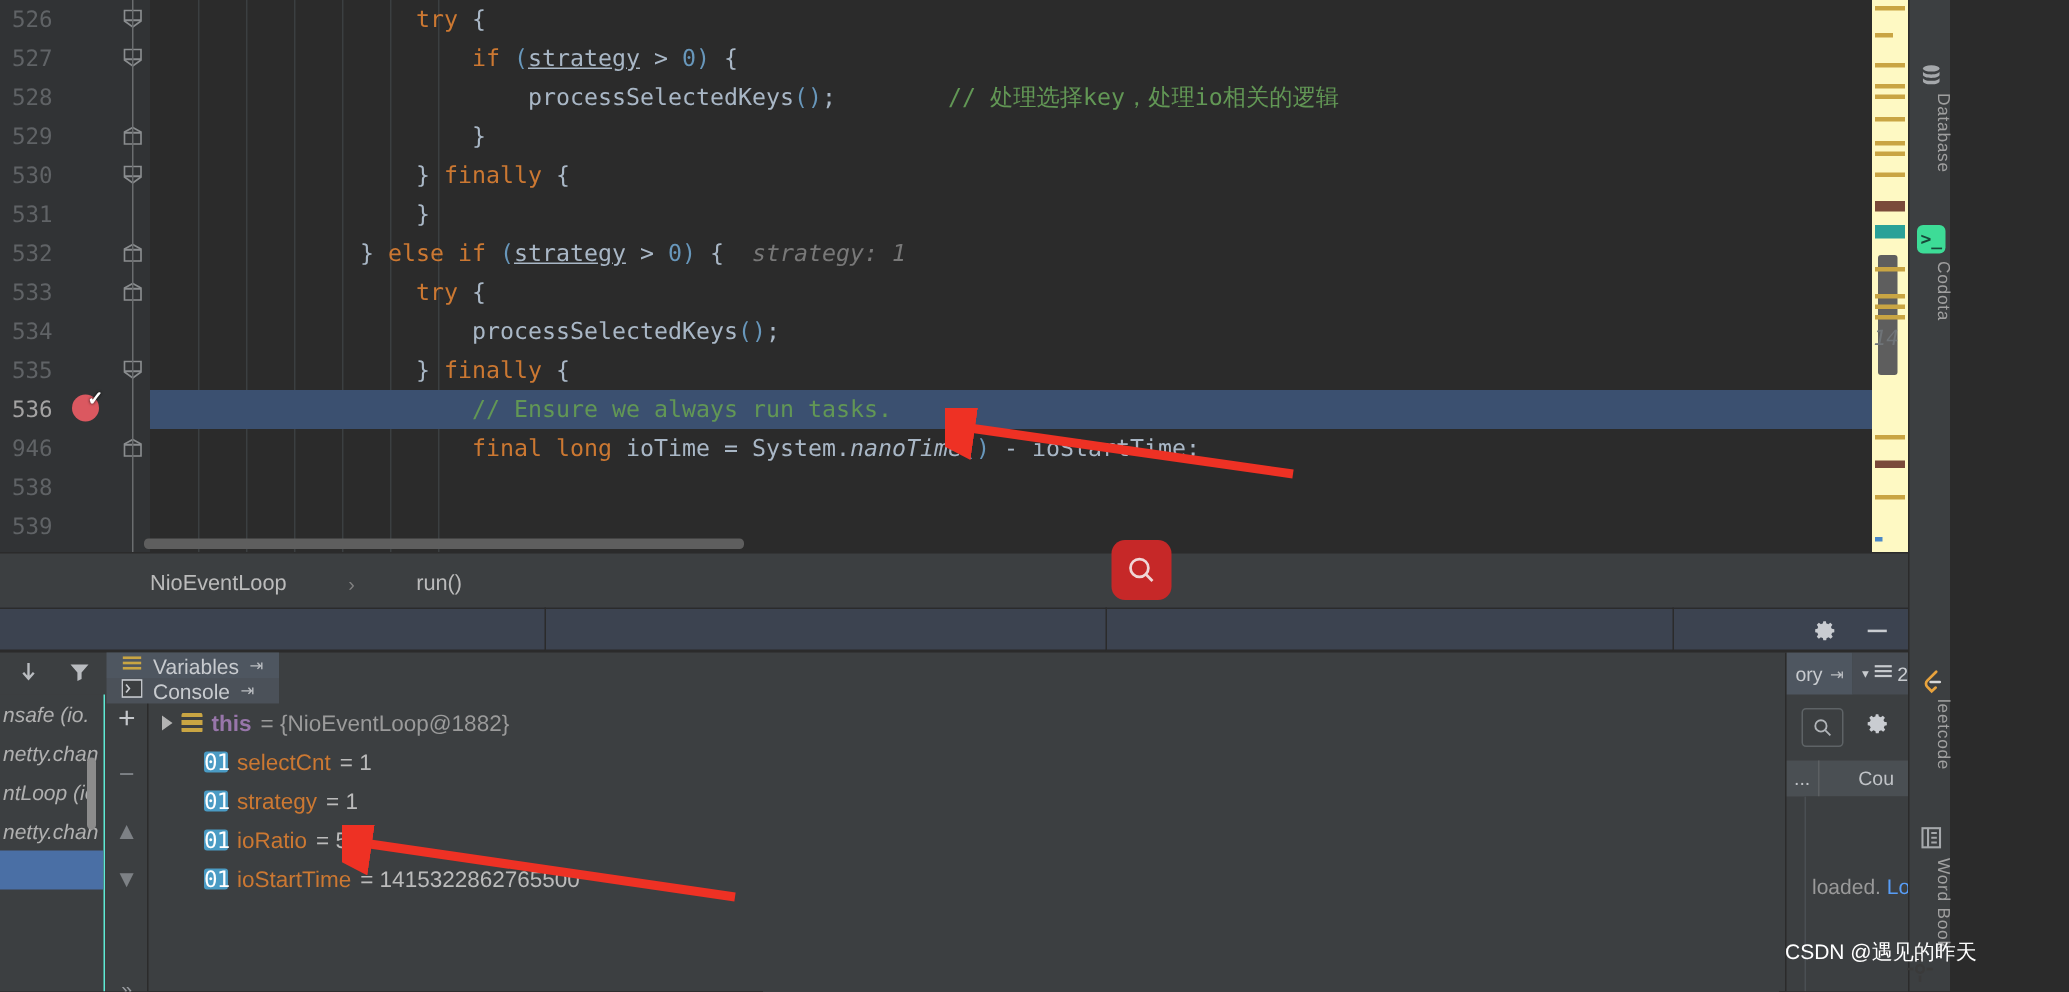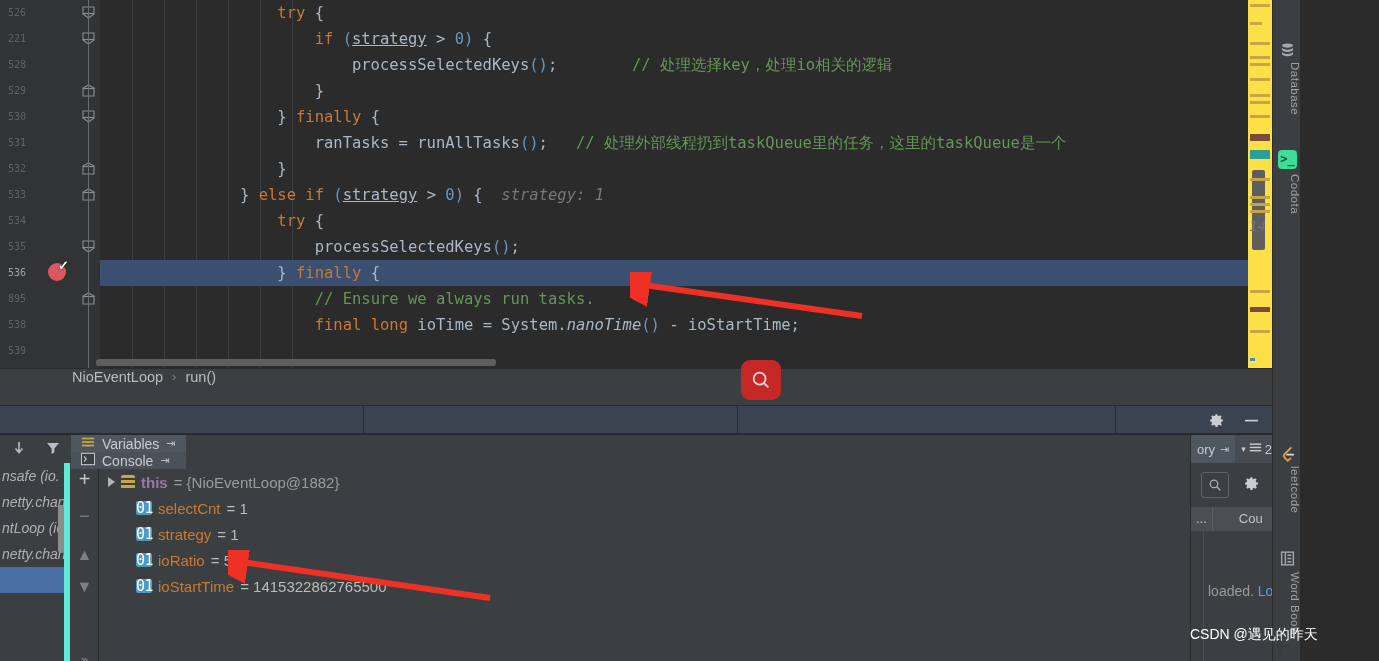--- a/index.html
+++ b/index.html
@@ -16,21 +16,21 @@
     position: absolute; left: 0; top: 0; width: 1272px; height: 368px;
     background: #2b2b2b;
   }
   .gutter {
     position: absolute; left: 0; top: 0; width: 78px; height: 368px;
     background: #313335;
   }
   .line-numbers { position: absolute; left: 0; top: 0; width: 78px; }
   .ln {
     height: 26px; line-height: 26px; text-align: left; padding-left: 8px;
-    color: #606366; font-family: "DejaVu Sans Mono", monospace; font-size: 10px;
+    color: #606366; font-family: "DejaVu Sans Mono", monospace; font-size: 15px;
   }
   .ln.current { color: #a4a3a3; }
   .fold-col {
     position: absolute; left: 78px; top: 0; width: 22px; height: 368px;
     background: #313335;
   }
   .fold {
     position: absolute; left: 4px; width: 14px; height: 14px;
   }
   .fold svg { display: block; }
@@ -62,21 +62,21 @@
   .cmt { color: #629755; }
   .num { color: #6897bb; }
   .mth { color: #a9b7c6; font-style: italic; }
   .par { color: #6897bb; }
   .var-u { color: #a9b7c6; text-decoration: underline; }
   .hint { color: #787878; font-style: italic; }
 
   
   .marker-bar {
     position: absolute; right: 0; top: 0; width: 24px; height: 368px;
-    background: #fde047;
+    background: #fef9c3;
   }
   .mk { position: absolute; left: 2px; width: 20px; height: 3px; }
   .vscroll {
     position: absolute; left: 4px; top: 170px; width: 13px; height: 80px;
     background: #5e5e5e; border-radius: 2px;
   }
   .hscroll {
     position: absolute; left: 96px; bottom: 2px; width: 400px; height: 7px;
     background: #5e5e5e; border-radius: 3px;
   }
@@ -97,21 +97,21 @@
     position: absolute; left: 5px; top: 150px; width: 19px; height: 19px;
     background: #3ddc97; border-radius: 4px;
     color: #18493a; font-size: 12px; font-weight: bold; line-height: 19px; text-align: center;
     font-family: "DejaVu Sans Mono", monospace;
   }
 
   
   .breadcrumb-bar {
     position: absolute; left: 0; top: 368px; width: 1272px; height: 41px;
     background: #3c3f41; border-top: 1px solid #2b2b2b;
-    display: flex; align-items: flex-start; padding-left: 72px;
+    display: flex; align-items: center; padding-left: 100px; gap: 32px;
   }
   .crumb { color: #bbbbbb; font-size: 14.5px; }
   .crumb-sep { color: #808080; font-size: 13px; margin: 0 9px; }
 
   
   .debug-bar {
     position: absolute; left: 0; top: 405px; width: 1272px; height: 29px;
     background: #3c4350; border-top: 1px solid #2b2b2b; border-bottom: 1px solid #2b2b2b;
     display: flex; align-items: center;
   }
@@ -122,21 +122,21 @@
   }
   .tbicon { width: 17px; height: 17px; color: #c9ccd1; }
 
   
   .debug-panel {
     position: absolute; left: 0; top: 435px; width: 1272px; height: 226px;
     background: #3c3f41;
   }
   .frames-pane {
     position: absolute; left: 0; top: 28px; width: 70px; height: 198px;
-    background: #3c3f41; border-right: 6px solid #5eead4; overflow: hidden;
+    background: #3c3f41; border-right: 1px solid #5eead4; overflow: hidden;
   }
   .frames-toolbar {
     position: absolute; left: 0; top: 0; width: 70px; height: 30px;
     display: flex; align-items: center; gap: 18px; padding-left: 11px;
   }
   .frame-row {
     height: 26px; line-height: 26px; white-space: nowrap; overflow: hidden;
     font-size: 14px; color: #b0b0b0; font-style: italic; padding-left: 2px;
   }
   .frame-row.sel { background: #4a6fa5; }
@@ -263,31 +263,31 @@
 </head>
 <body>
 
 <div id="app">
 
   <div class="editor-area">
 
     <div class="gutter">
       <div class="line-numbers" id="line-numbers">
           <div class="ln">526</div>
-          <div class="ln">221</div>
+          <div class="ln">527</div>
           <div class="ln">528</div>
           <div class="ln">529</div>
           <div class="ln">530</div>
           <div class="ln">531</div>
           <div class="ln">532</div>
           <div class="ln">533</div>
           <div class="ln">534</div>
           <div class="ln">535</div>
           <div class="ln current">536</div>
-          <div class="ln">895</div>
+          <div class="ln">946</div>
           <div class="ln">538</div>
           <div class="ln">539</div>
         </div>
     </div>
 
     <div class="fold-col">
 
       <div id="fold-markers">
           <div class="fold" style="top: 6px;">
             <svg viewBox="0 0 13 13" width="13" height="13">
@@ -354,21 +354,20 @@
         <div class="iguide" style="left:160px"></div>
         <div class="iguide" style="left:192px"></div>
       </div>
       <div class="hl-row" style="left:0;top:260px;right:0"></div>
       <div id="code-lines" style="position:relative">
           <div class="code-line"><span>                   </span><span class="kw">try</span><span> {</span></div>
           <div class="code-line"><span>                       </span><span class="kw">if</span><span class="par"> (</span><span class="var-u">strategy</span><span> &gt; </span><span class="num">0</span><span class="par">) </span><span>{</span></div>
           <div class="code-line"><span>                           processSelectedKeys</span><span class="par">()</span><span>;</span><span>        </span><span class="cmt">// 处理选择key，处理io相关的逻辑</span></div>
           <div class="code-line"><span>                       }</span></div>
           <div class="code-line"><span>                   } </span><span class="kw">finally</span><span> {</span></div>
-          <div class="code-line"><span>                       ranTasks = runAllTasks</span><span class="par">()</span><span>;</span><span>   </span><span class="cmt">// 处理外部线程扔到taskQueue里的任务，这里的taskQueue是一个</span></div>
           <div class="code-line"><span>                   }</span></div>
           <div class="code-line"><span>               } </span><span class="kw">else</span><span> </span><span class="kw">if</span><span class="par"> (</span><span class="var-u">strategy</span><span> &gt; </span><span class="num">0</span><span class="par">) </span><span>{</span><span class="hint">  strategy: 1</span></div>
           <div class="code-line"><span>                   </span><span class="kw">try</span><span> {</span></div>
           <div class="code-line"><span>                       processSelectedKeys</span><span class="par">()</span><span>;</span></div>
           <div class="code-line"><span>                   } </span><span class="kw">finally</span><span> {</span></div>
           <div class="code-line"><span>                       </span><span class="cmt">// Ensure we always run tasks.</span></div>
           <div class="code-line"><span>                       </span><span class="kw">final</span><span> </span><span class="kw">long</span><span> ioTime = System.</span><span class="mth">nanoTime</span><span class="par">()</span><span> - ioStartTime;</span></div>
         </div>
     </div>
 

